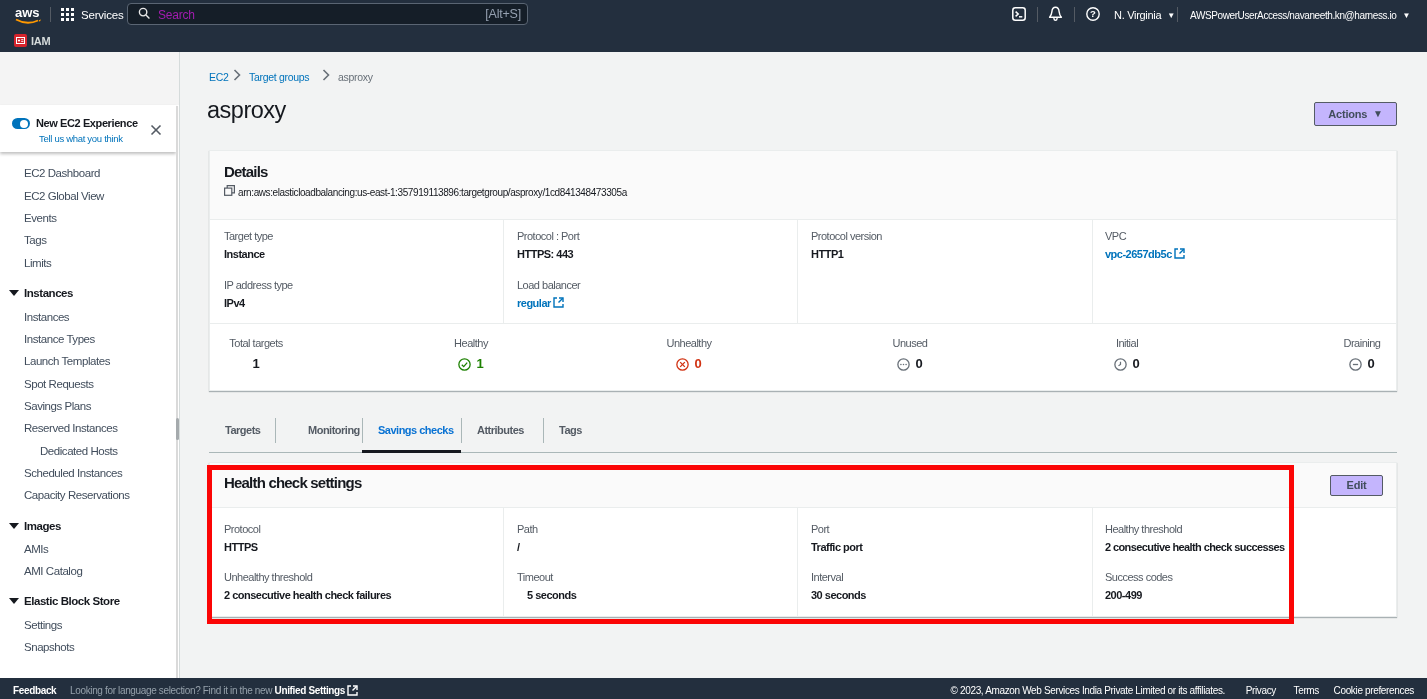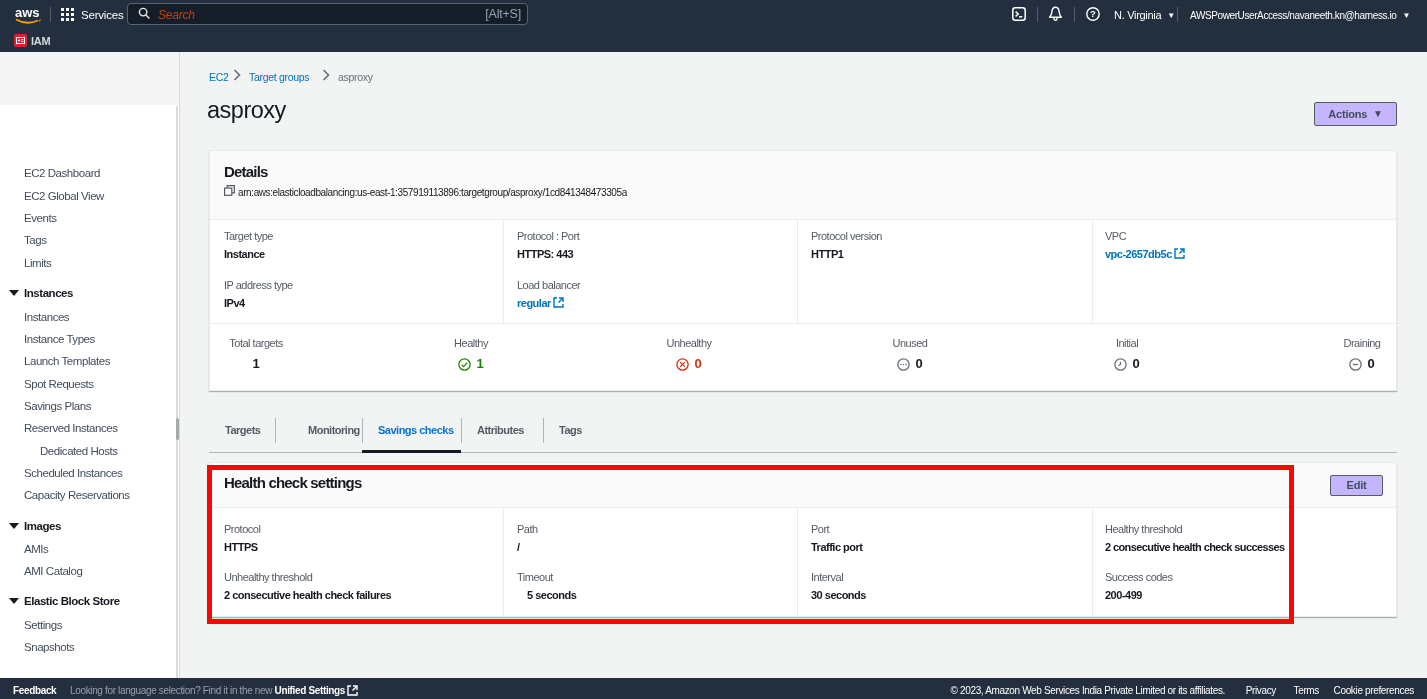--- a/index.html
+++ b/index.html
@@ -10,21 +10,21 @@
 
 #topbar { left:0; top:0; width:1427px; height:28px; background:#232f3e; }
 #iambar { left:0; top:28px; width:1427px; height:24px; background:#232f3e; }
 #awslogo { left:13px; top:5px; }
 .tb-div { top:7px; width:1px; height:15px; background:#545b64; }
 #gridicon { left:61px; top:8px; }
 .tb-text { color:#ffffff; font-size:11.5px; line-height:14px; letter-spacing:-0.2px; }
 #services { left:81px; top:8px; }
 #searchbox { left:127px; top:3px; width:401px; height:22px; background:#151e28; border:1px solid #5a6573; border-radius:4px; }
 #searchicon { left:138px; top:7px; }
-#searchph { left:158px; top:8px; color:#c2410c; font-size:12px; font-style:italic; letter-spacing:-0.2px; }
+#searchph { left:158px; top:8px; color:#a21caf; font-size:12px; letter-spacing:-0.2px; }
 #altS { right:906px; top:7px; color:#95a0b0; font-size:12.5px; letter-spacing:-0.2px; }
 #nvirginia { left:1114px; top:8px; font-size:11px; letter-spacing:-0.3px; }
 #account { right:17px; top:8.5px; font-size:10px; letter-spacing:-0.4px; }
 .caret { font-size:8px; color:#ffffff; position:relative; top:-1px; margin-left:6px; }
 #iamicon { left:14px; top:34px; width:13px; height:13px; border-radius:2px; background:#d6242d; }
 #iamtext { left:31px; top:35px; color:#d5dbdb; font-size:11px; font-weight:bold; line-height:13px; letter-spacing:-0.2px; }
 
 
 #sidebar { left:0; top:52px; width:180px; height:626px; background:#ffffff; }
 #sidetop { left:0; top:0; width:180px; height:53px; background:#f4f4f4; }
@@ -133,20 +133,31 @@
 <svg class="abs" style="left:16px; top:36px;" width="9" height="9" viewBox="0 0 9 9">
   <rect x="0.5" y="1.5" width="8" height="6" fill="none" stroke="#ffffff" stroke-width="1"></rect>
   <circle cx="3" cy="4.5" r="1.1" fill="#ffffff"></circle>
   <line x1="5.2" y1="3.6" x2="7.4" y2="3.6" stroke="#ffffff" stroke-width="0.9"></line>
   <line x1="5.2" y1="5.4" x2="7.4" y2="5.4" stroke="#ffffff" stroke-width="0.9"></line>
 </svg>
 <div id="iamtext" class="abs">IAM</div>
 
 <div id="sidebar" class="abs">
   <div id="sidetop" class="abs"></div>
+  <div id="upsell" class="abs">
+    <div id="toggle" class="abs">
+        <div id="toggleknob"></div>
+      </div>
+    <div id="upsell-title" class="abs">New EC2 Experience</div>
+    <div id="upsell-sub" class="abs">Tell us what you think</div>
+    <svg id="closex" class="abs" width="12" height="12" viewBox="0 0 12 12">
+      <line x1="1.5" y1="1.5" x2="10.5" y2="10.5" stroke="#545b64" stroke-width="1.6"></line>
+      <line x1="10.5" y1="1.5" x2="1.5" y2="10.5" stroke="#545b64" stroke-width="1.6"></line>
+    </svg>
+  </div>
   <div id="scrollline" class="abs"></div>
   <div class="abs" style="left:175.5px; top:366px; width:3px; height:22px; background:#a5aaad; border-radius:2px;"></div>
   <div id="sidedivider" class="abs"></div>
   <div class="nav" style="top:114px;">EC2 Dashboard</div>
   <div class="nav" style="top:137px;">EC2 Global View</div>
   <div class="nav" style="top:159px;">Events</div>
   <div class="nav" style="top:181px;">Tags</div>
   <div class="nav" style="top:204px;">Limits</div>
   <div class="tri" style="top:238px;"></div>
   <div class="navhead" style="top:234px;">Instances</div>

